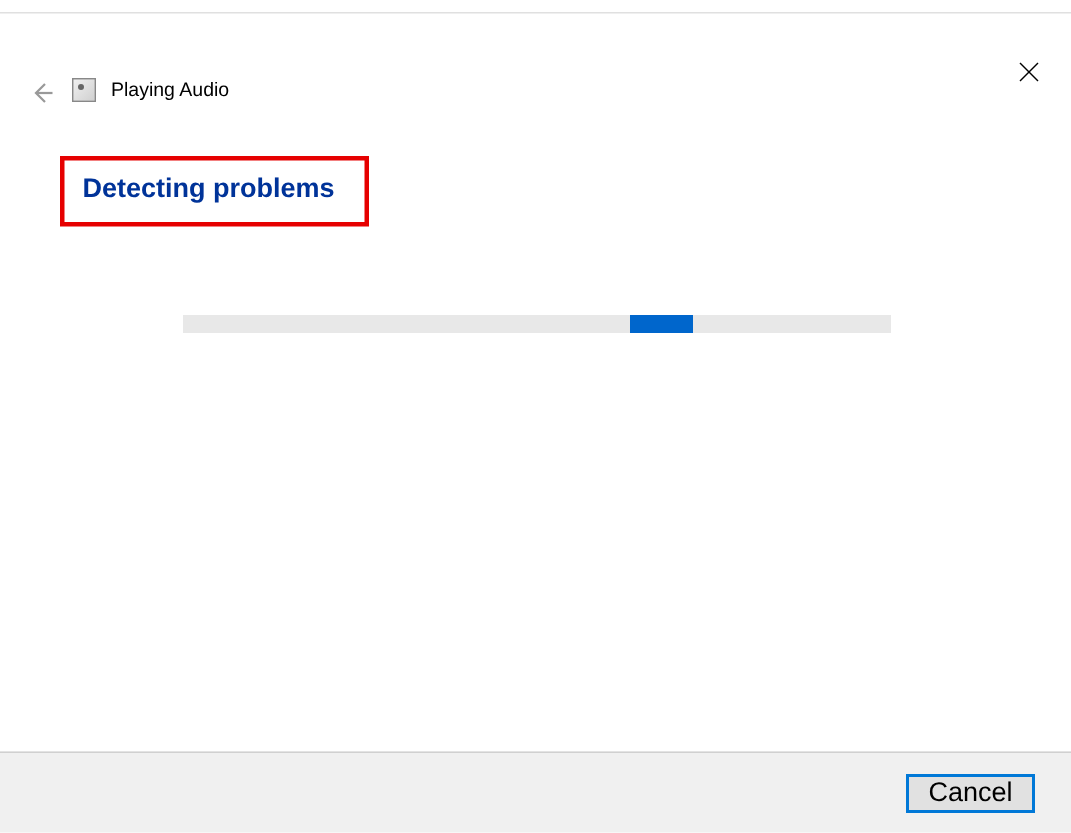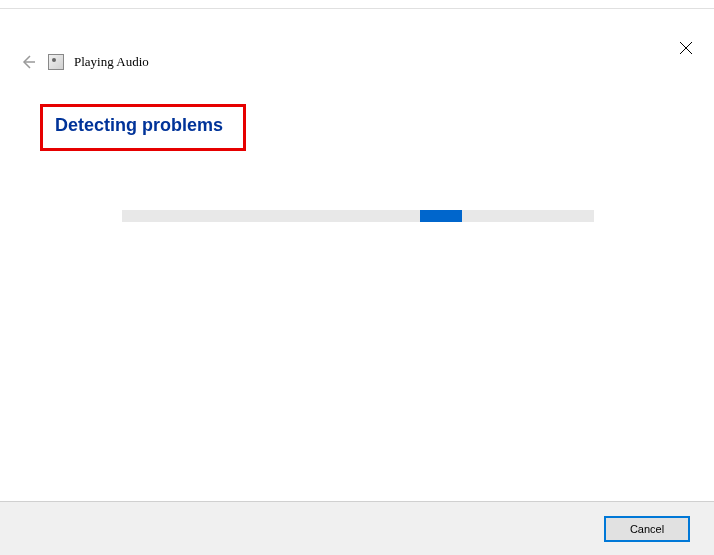--- a/index.html
+++ b/index.html
@@ -38,23 +38,21 @@
       width: 14px;
       height: 14px;
       stroke: #000;
       stroke-width: 1;
     }
     .header {
       position: absolute;
       top: 52px;
       left: 18px;
       display: flex;
-      align-items: center;
       gap: 10px;
-      font-family: Liberation Serif, serif;
     }
     .back-arrow {
       width: 20px;
       height: 20px;
       display: flex;
       align-items: center;
       justify-content: center;
       cursor: pointer;
     }
     .back-arrow svg {
@@ -127,21 +125,21 @@
       align-items: center;
       justify-content: flex-end;
       padding-right: 24px;
     }
     .cancel-btn {
       width: 86px;
       height: 26px;
       background: #e1e1e1;
       border: 2px solid #0078d7;
       font-family: inherit;
-      font-size: 11px;
+      font-size: 18px;
       color: #000;
       cursor: pointer;
       display: flex;
       align-items: center;
       justify-content: center;
     }
   </style>
 </head>
 <body>
 

